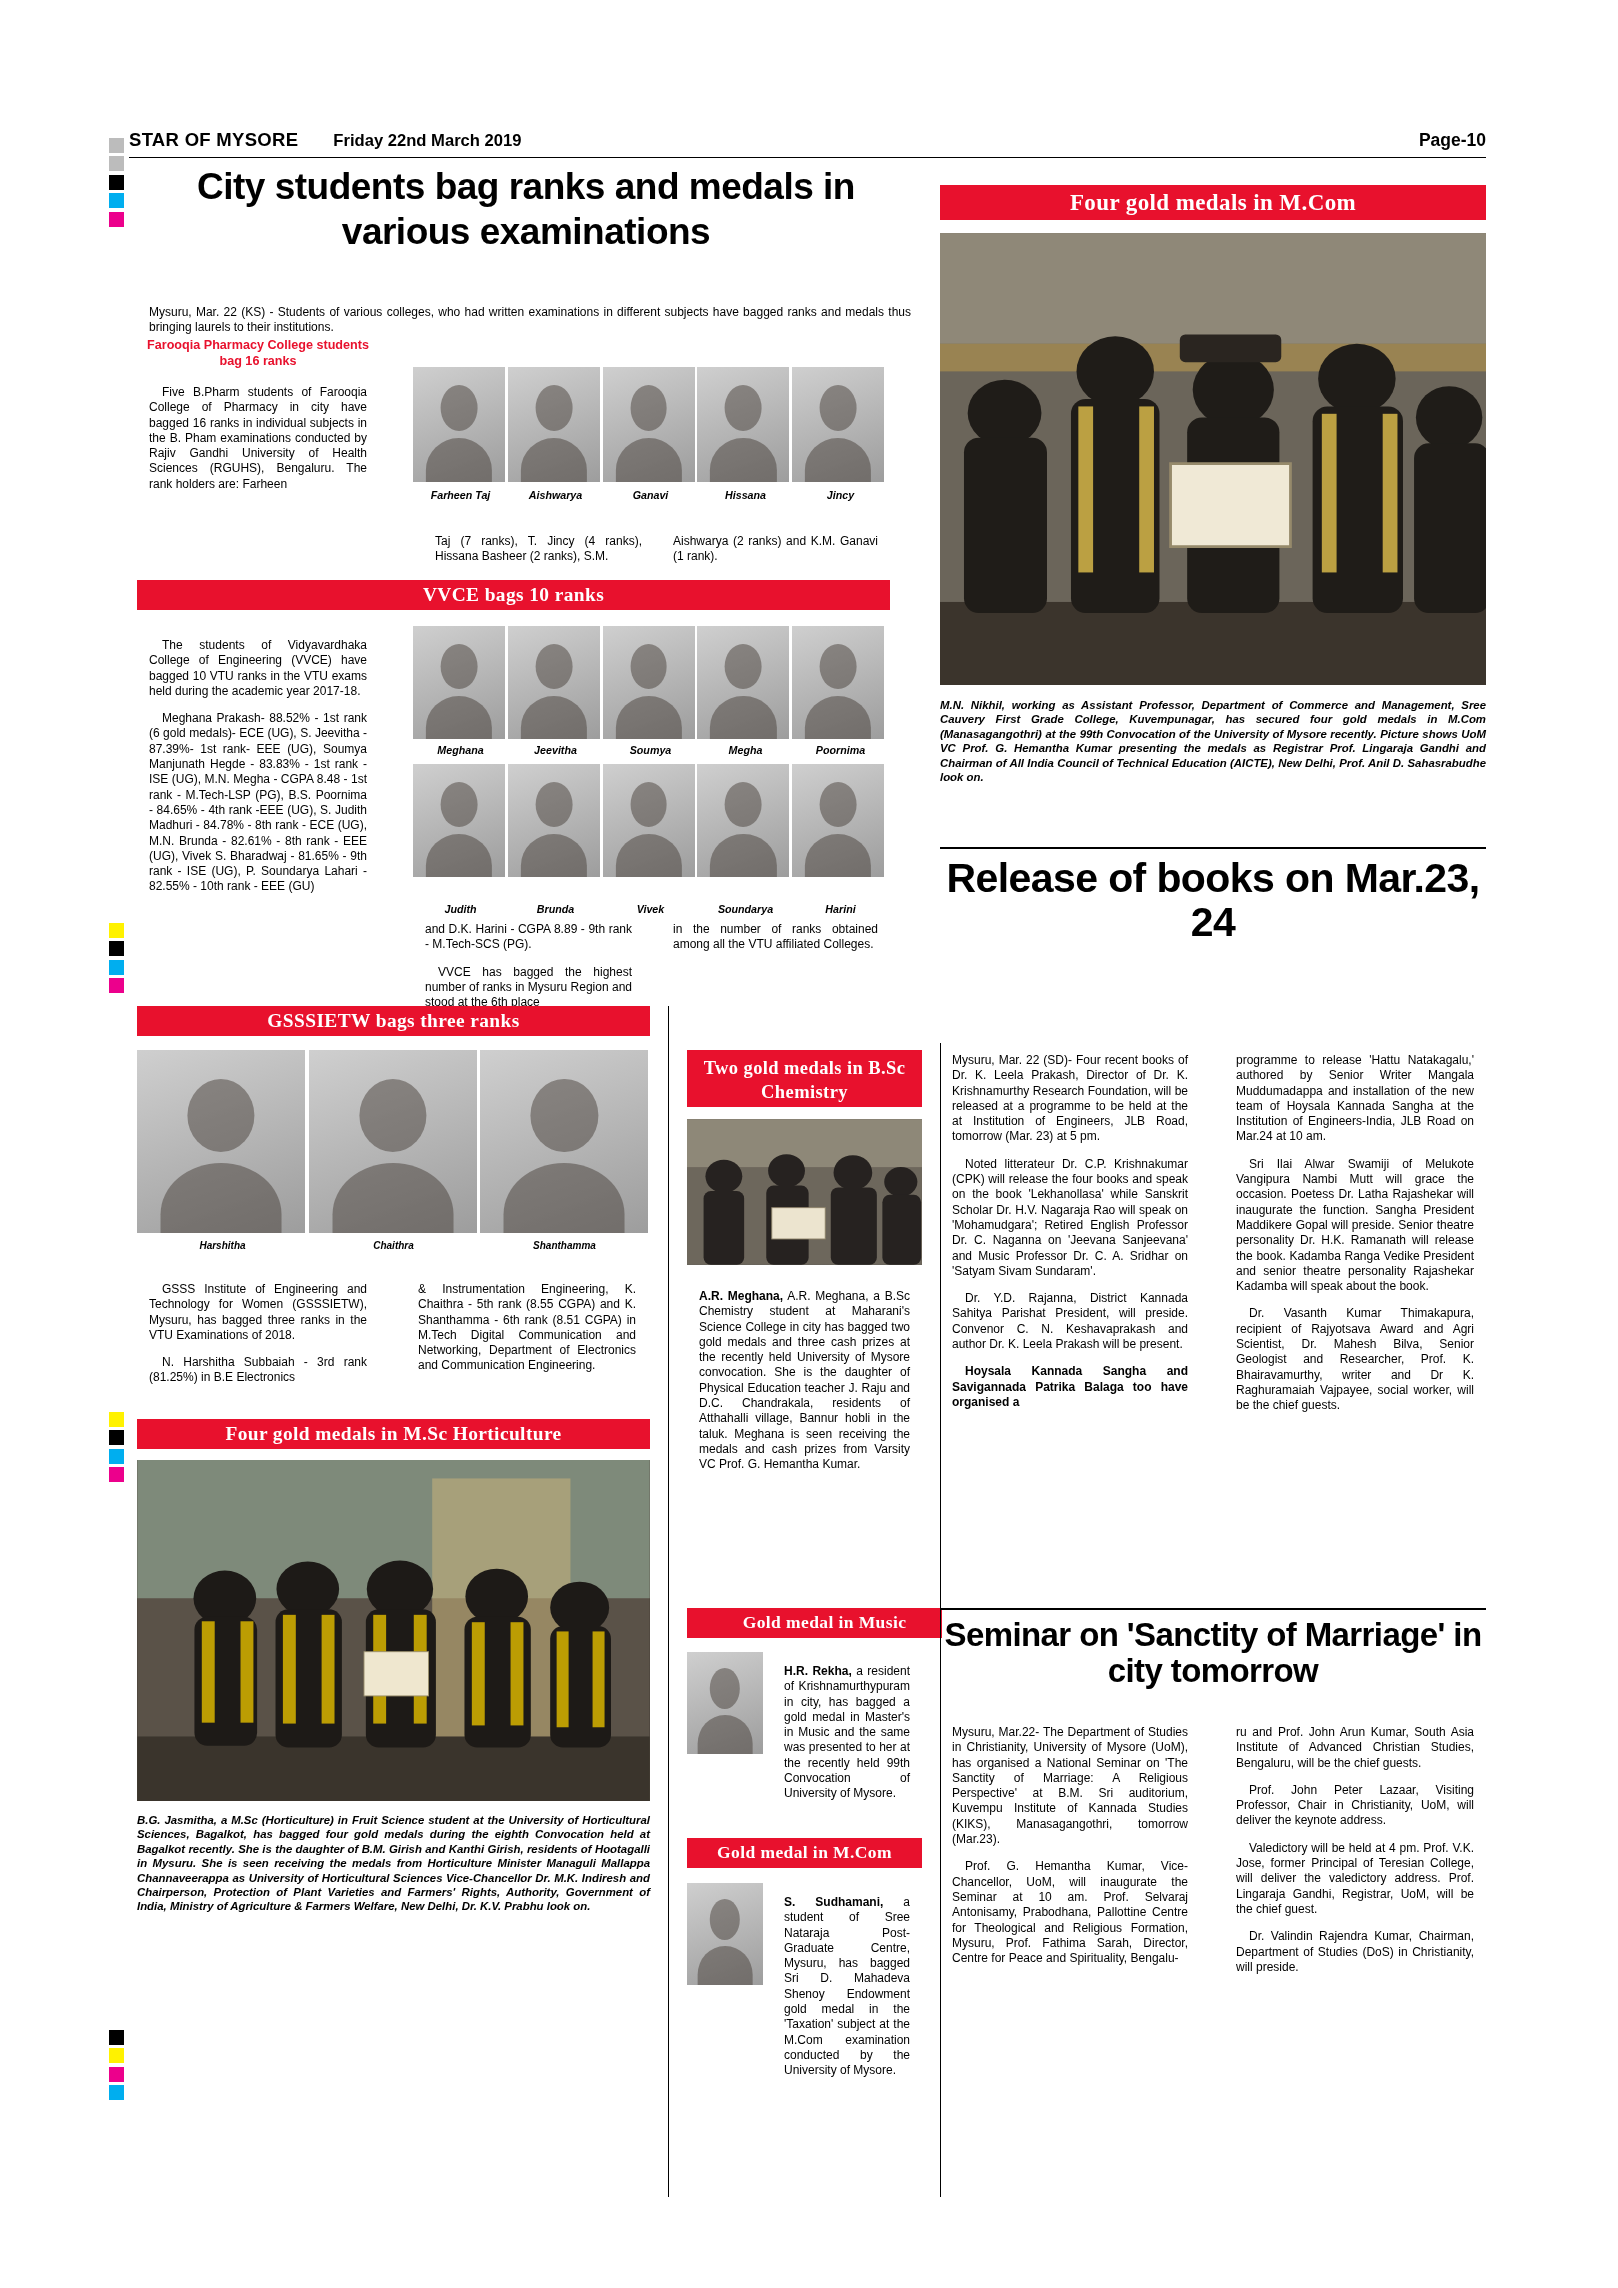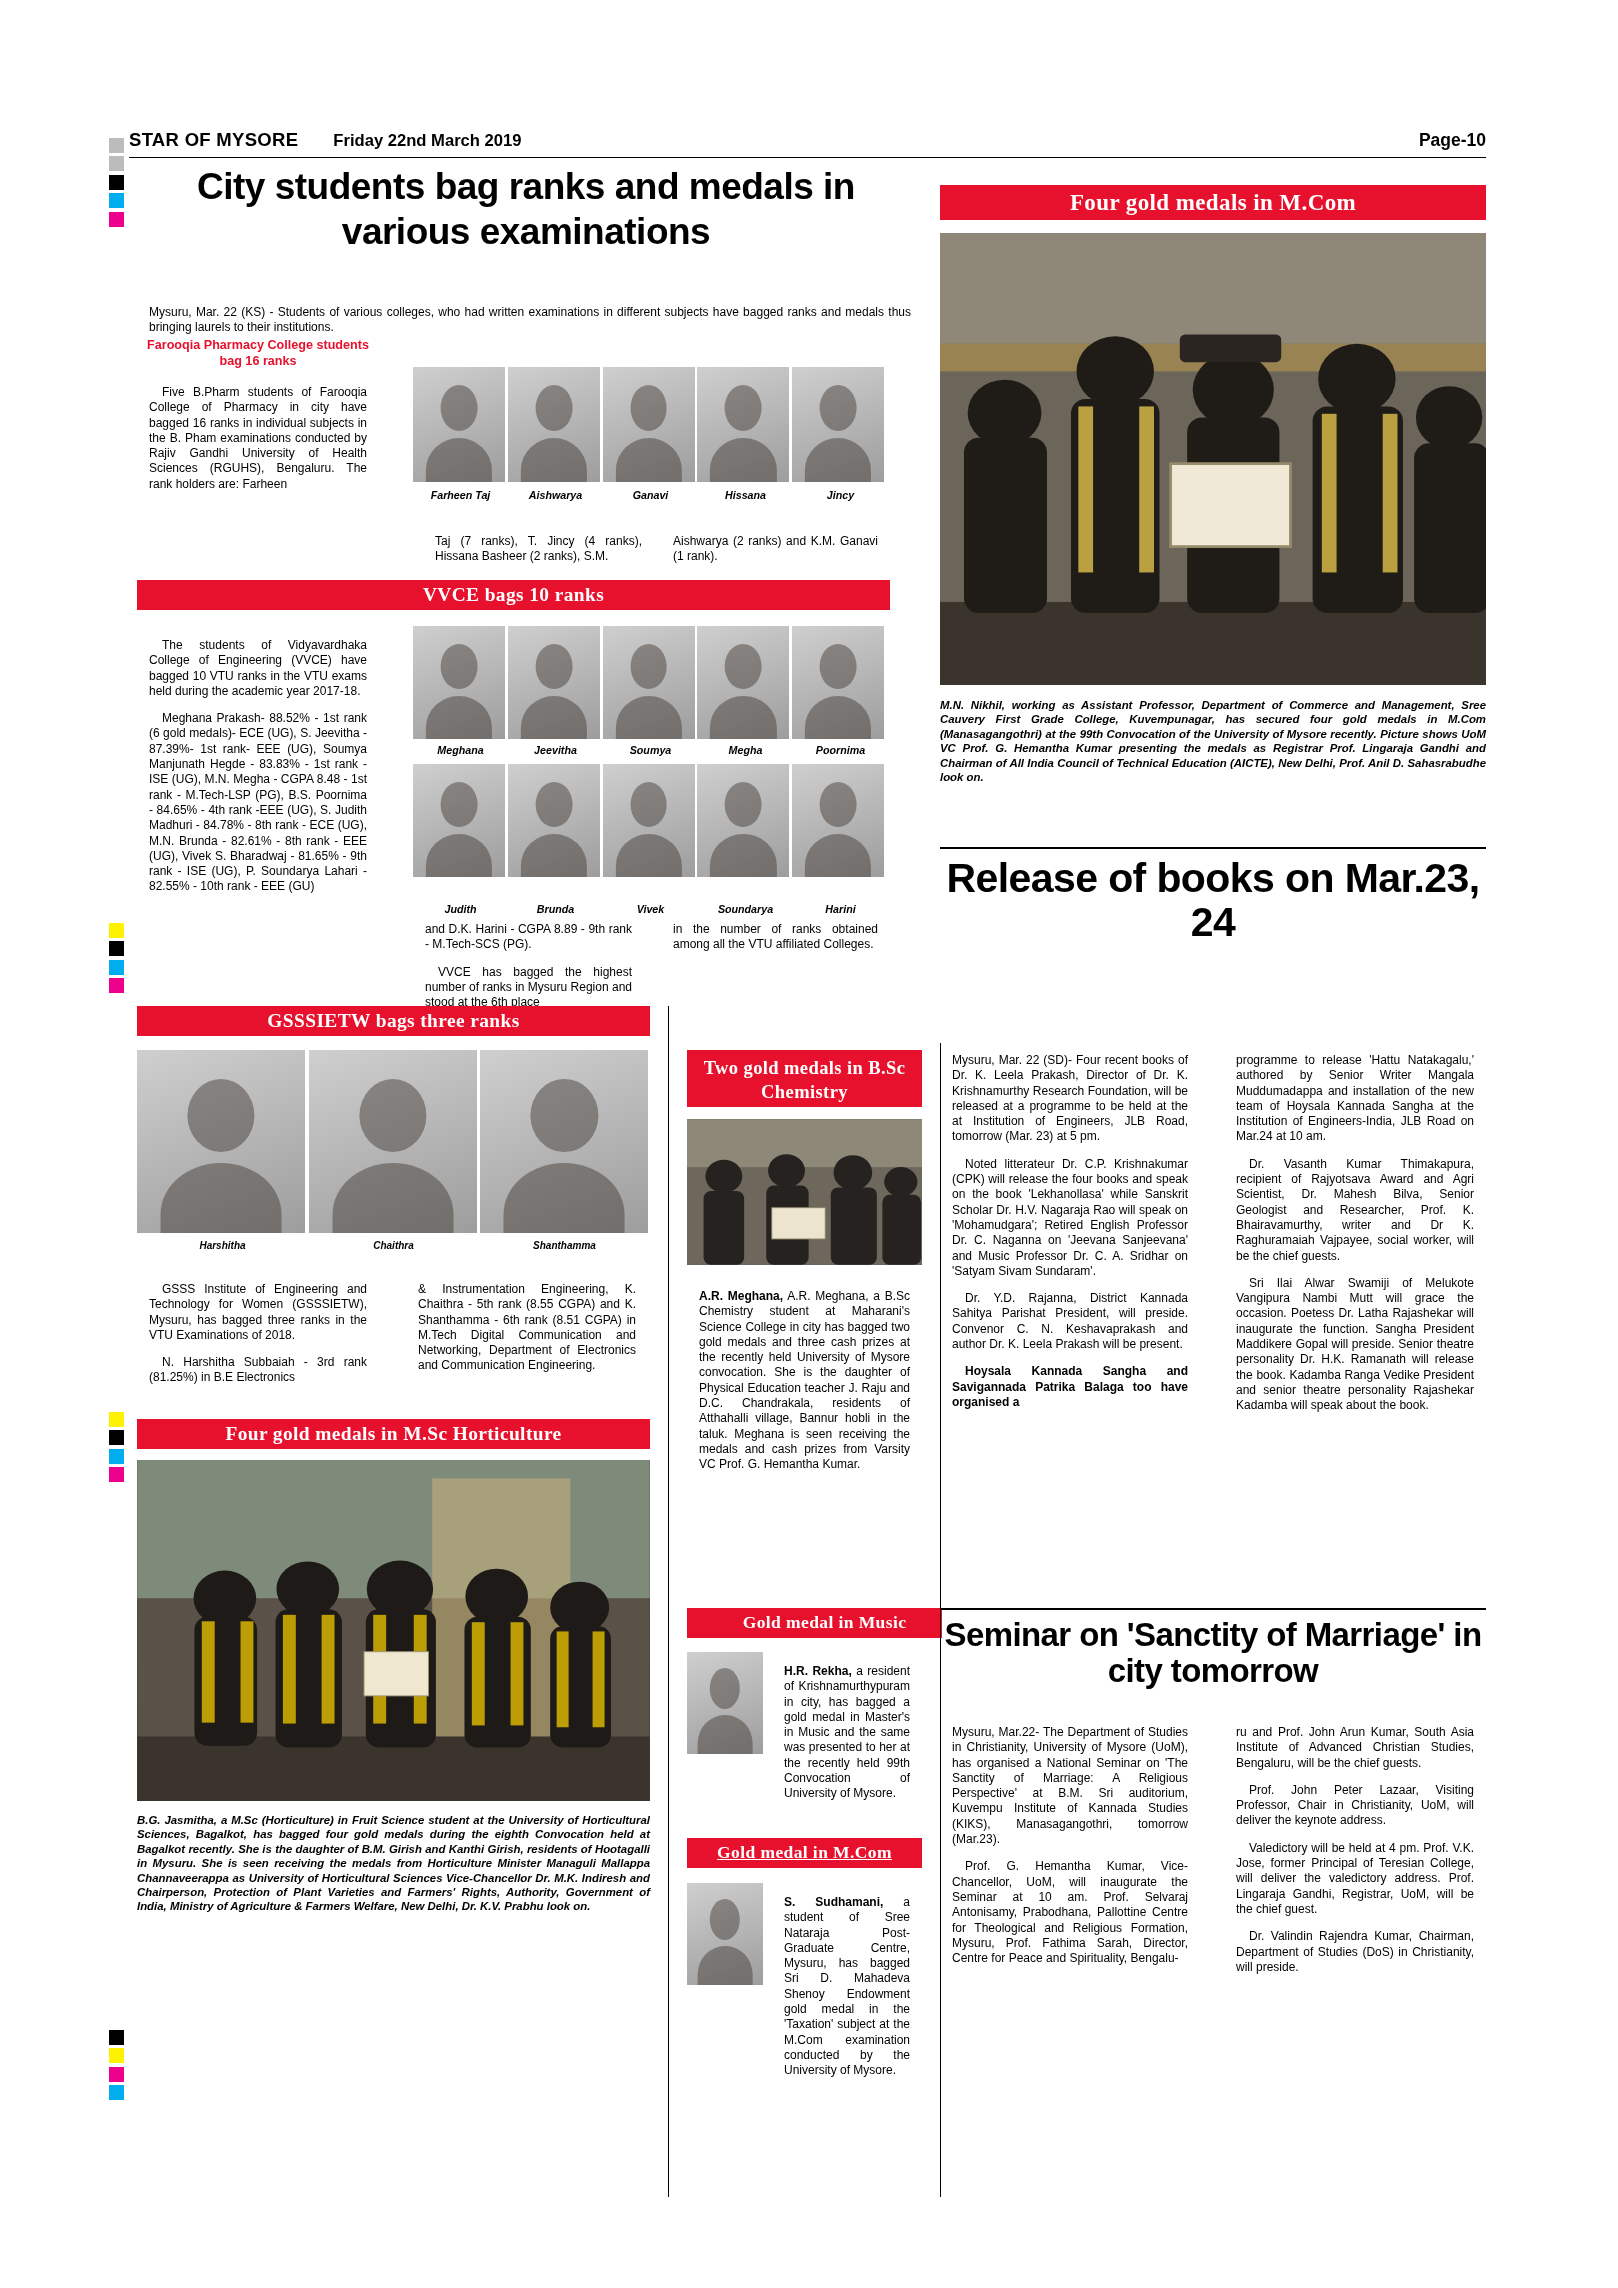--- a/index.html
+++ b/index.html
@@ -385,21 +385,21 @@
 
   <div class="ph person" style="position:absolute; left:687px; top:1652px; width:76px; height:102px;"></div>
 
   <div class="col" style="left:772px; top:1652px; width:150px;">
     <p class="noind"><span class="hl">H.R. Rekha,</span> <span>a resident of Krishnamurthypuram in city, has bagged a gold medal in Master's in Music and the same was presented to her at the recently held 99th Convocation of University of Mysore.</span></p>
   </div>
   <div class="col" style="left:687px; top:1761px; width:235px;">
     <p class="noind">&nbsp;</p>
   </div>
 
-  <div class="redbar" style="left:687px; top:1838px; width:235px; height:29.5px; line-height:29.5px; font-size:17.5px;text-decoration:underline;">Gold medal in M.Com</div>
+  <div class="redbar" style="left:687px; top:1838px; width:235px; height:29.5px; line-height:29.5px; font-size:17.5px;">Gold medal in M.Com</div>
 
   <div class="ph person" style="position:absolute; left:687px; top:1883px; width:76px; height:102px;"></div>
 
   <div class="col" style="left:772px; top:1883px; width:150px;">
     <p class="noind"><span class="hl">S. Sudhamani,</span> <span>a student of Sree Nataraja Post-Graduate Centre, Mysuru, has bagged Sri D. Mahadeva Shenoy Endowment gold medal in the 'Taxation' subject at the M.Com examination conducted by the University of Mysore.</span></p>
   </div>
 
   <div class="vrule" style="left:940px; top:1043px; height:1154px;"></div>
 
   <div class="redbar" style="left:940px; top:185px; width:546px; height:35px; line-height:35px; font-size:23px;">Four gold medals in M.Com</div>
@@ -440,22 +440,22 @@
   <div class="hdr2" style="left:940px; top:856px; width:546px; font-size:41px;">Release of books on Mar.23, 24</div>
 
   <div class="col" style="left:940px; top:1041px; width:260px;">
     <p class="noind">Mysuru, Mar. 22 (SD)- Four recent books of Dr. K. Leela Prakash, Director of Dr. K. Krishnamurthy Research Foundation, will be released at a programme to be held at the at Institution of Engineers, JLB Road, tomorrow (Mar. 23) at 5 pm.</p>
     <p>Noted litterateur Dr. C.P. Krishnakumar (CPK) will release the four books and speak on the book 'Lekhanollasa' while Sanskrit Scholar Dr. H.V. Nagaraja Rao will speak on 'Mohamudgara'; Retired English Professor Dr. C. Naganna on 'Jeevana Sanjeevana' and Music Professor Dr. C. A. Sridhar on 'Satyam Sivam Sundaram'.</p>
     <p>Dr. Y.D. Rajanna, District Kannada Sahitya Parishat President, will preside. Convenor C. N. Keshavaprakash and author Dr. K. Leela Prakash will be present.</p>
     <p class="hl">Hoysala Kannada Sangha and Savigannada Patrika Balaga too have organised a</p>
   </div>
   <div class="col" style="left:1224px; top:1041px; width:262px;">
     <p class="noind">programme to release 'Hattu Natakagalu,' authored by Senior Writer Mangala Muddumadappa and installation of the new team of Hoysala Kannada Sangha at the Institution of Engineers-India, JLB Road on Mar.24 at 10 am.</p>
+    <p>Sri Ilai Alwar Swamiji of Melukote Vangipura Nambi Mutt will grace the occasion. Poetess Dr. Latha Rajashekar will inaugurate the function. Sangha President Maddikere Gopal will preside. Senior theatre personality Dr. H.K. Ramanath will release the book. Kadamba Ranga Vedike President and senior theatre personality Rajashekar Kadamba will speak about the book.</p>
     <p>Dr. Vasanth Kumar Thimakapura, recipient of Rajyotsava Award and Agri Scientist, Dr. Mahesh Bilva, Senior Geologist and Researcher, Prof. K. Bhairavamurthy, writer and Dr K. Raghuramaiah Vajpayee, social worker, will be the chief guests.</p>
-    <p>Sri Ilai Alwar Swamiji of Melukote Vangipura Nambi Mutt will grace the occasion. Poetess Dr. Latha Rajashekar will inaugurate the function. Sangha President Maddikere Gopal will preside. Senior theatre personality Dr. H.K. Ramanath will release the book. Kadamba Ranga Vedike President and senior theatre personality Rajashekar Kadamba will speak about the book.</p>
   </div>
 
   <div class="rule" style="left:940px; top:1608px; width:546px; height:1.8px;"></div>
 
   <div class="hdr2" style="left:940px; top:1617px; width:546px; font-size:33px;">Seminar on 'Sanctity of Marriage' in city tomorrow</div>
 
   <div class="col" style="left:940px; top:1713px; width:260px;">
     <p class="noind">Mysuru, Mar.22- The Department of Studies in Christianity, University of Mysore (UoM), has organised a National Seminar on 'The Sanctity of Marriage: A Religious Perspective' at B.M. Sri auditorium, Kuvempu Institute of Kannada Studies (KIKS), Manasagangothri, tomorrow (Mar.23).</p>
     <p>Prof. G. Hemantha Kumar, Vice-Chancellor, UoM, will inaugurate the Seminar at 10 am. Prof. Selvaraj Antonisamy, Prabodhana, Pallottine Centre for Theological and Religious Formation, Mysuru, Prof. Fathima Sarah, Director, Centre for Peace and Spirituality, Bengalu-</p>
   </div>

